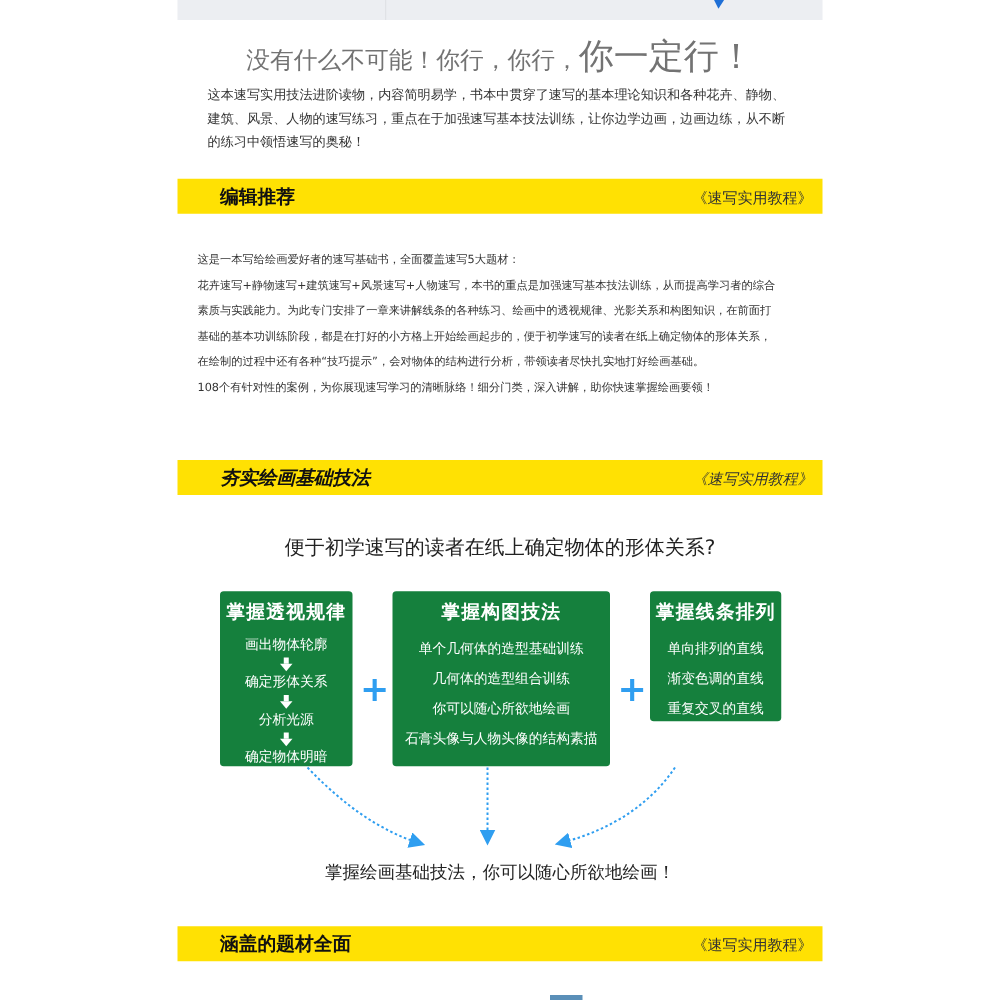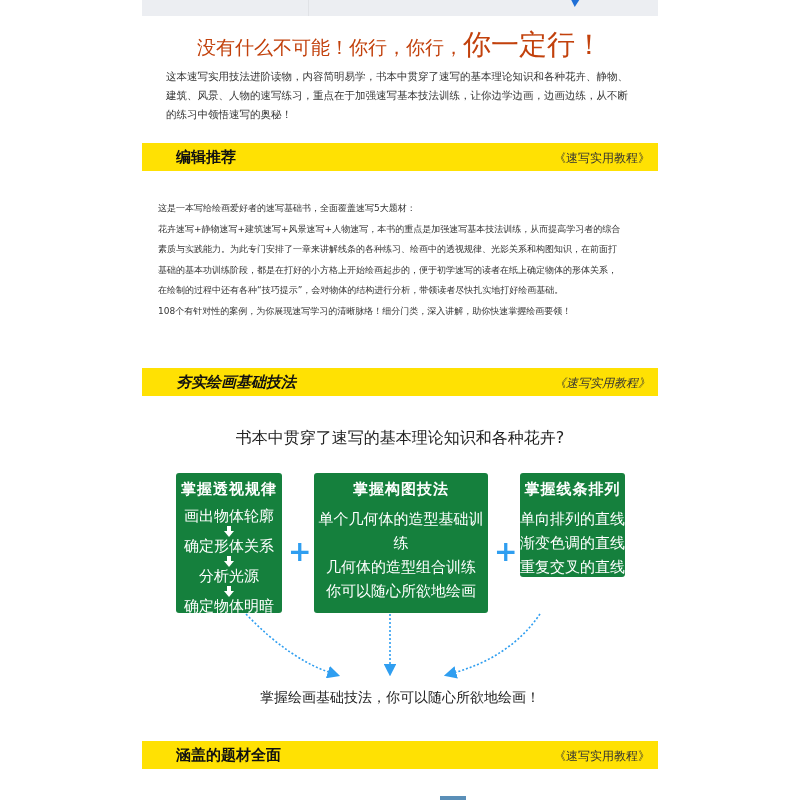--- a/index.html
+++ b/index.html
@@ -4,37 +4,37 @@
   <style>
     * { margin: 0; padding: 0; box-sizing: border-box; }
     html, body { width: 800px; height: 800px; background: #ffffff; overflow: hidden; }
     body { font-family: "DejaVu Sans", "Liberation Sans", sans-serif; color: #222; position: relative; }
 
     .top-banner { position: absolute; left: 142px; top: 0; width: 516px; height: 16px; background: #eceef2; }
     .top-banner .divider { position: absolute; left: 166px; top: 0; width: 1px; height: 16px; background: #e0e2e6; }
     .top-banner .blue-mark { position: absolute; left: 428px; top: 0; width: 0; height: 0;
       border-left: 6px solid transparent; border-right: 2px solid transparent; border-top: 7px solid #1f6fd6; transform: skewX(-20deg); }
 
-    .headline { position: absolute; left: 140px; top: 26px; width: 520px; text-align: center; white-space: nowrap; color: #c2410c; }
+    .headline { position: absolute; left: 140px; top: 26px; width: 520px; text-align: center; white-space: nowrap; color: #737373; }
     .headline .small { font-size: 19px; }
     .headline .big { font-size: 28px; }
 
     .intro { position: absolute; left: 166px; top: 67px; width: 470px; font-size: 10.5px; line-height: 19px; color: #333; }
 
     .section-bar { position: absolute; left: 142px; width: 516px; height: 28px; background: #ffe103; }
     .section-bar .title { position: absolute; left: 10px; top: 5px; font-size: 15px; font-weight: bold; color: #111; padding-left: 24px; }
     .section-bar .book { position: absolute; right: 8px; top: 7px; font-size: 12px; color: #333; }
 
     .rec-text { position: absolute; left: 158px; top: 198px; width: 500px; font-size: 9px; line-height: 20.5px; color: #333; white-space: nowrap; }
 
     .question { position: absolute; left: 140px; top: 428px; width: 520px; text-align: center; font-size: 16px; color: #222; }
 
     .card { position: absolute; background: #15803d; border-radius: 3px; color: #fff; text-align: center; }
     .card .ctitle { font-size: 15px; font-weight: bold; margin-top: 7px; letter-spacing: 1px; }
-    .card .citem { font-size: 15px; }
+    .card .citem { font-size: 11px; }
     .card1 { left: 176px; top: 473px; width: 106px; height: 140px; }
     .card1 .citem { line-height: 14px; }
     .card1 .arrow { display: block; margin: 0 auto; width: 0; height: 0; border-left: 5px solid transparent; border-right: 5px solid transparent; border-top: 6px solid #fff; position: relative; }
     .card1 .arrow::before { content: ""; position: absolute; left: -2px; top: -11px; width: 4px; height: 5px; background: #fff; }
     .card1 .step { padding-top: 2px; }
     .card2 { left: 314px; top: 473px; width: 174px; height: 140px; }
     .card2 .citem { line-height: 24px; }
     .card3 { left: 520px; top: 473px; width: 105px; height: 104px; }
     .card3 .citem { line-height: 24px; }
 
@@ -72,40 +72,41 @@
   <div>基础的基本功训练阶段，都是在打好的小方格上开始绘画起步的，便于初学速写的读者在纸上确定物体的形体关系，</div>
   <div>在绘制的过程中还有各种“技巧提示”，会对物体的结构进行分析，带领读者尽快扎实地打好绘画基础。</div>
   <div>108个有针对性的案例，为你展现速写学习的清晰脉络！细分门类，深入讲解，助你快速掌握绘画要领！</div>
 </div>
 
 <div class="section-bar" style="top:368px;font-style:italic;">
   <span class="title">夯实绘画基础技法</span>
   <span class="book">《速写实用教程》</span>
 </div>
 
-<div class="question">书本中贯穿了速写的基本理论知识和各种花卉?</div>
+<div class="question">便于初学速写的读者在纸上确定物体的形体关系?</div>
 
 <div class="card card1">
   <div class="ctitle">掌握透视规律</div>
   <div class="citem step" style="margin-top:8px;">画出物体轮廓</div>
   <span class="arrow" style="margin-top:8px;"></span>
   <div class="citem step">确定形体关系</div>
   <span class="arrow" style="margin-top:8px;"></span>
   <div class="citem step">分析光源</div>
   <span class="arrow" style="margin-top:8px;"></span>
   <div class="citem step">确定物体明暗</div>
 </div>
 
 <div class="plus" style="left:288px; top:538px;">+</div>
 
 <div class="card card2">
   <div class="ctitle">掌握构图技法</div>
   <div class="citem" style="margin-top:8px;">单个几何体的造型基础训练</div>
   <div class="citem">几何体的造型组合训练</div>
   <div class="citem">你可以随心所欲地绘画</div>
+  <div class="citem">石膏头像与人物头像的结构素描</div>
 </div>
 
 <div class="plus" style="left:494px; top:538px;">+</div>
 
 <div class="card card3">
   <div class="ctitle">掌握线条排列</div>
   <div class="citem" style="margin-top:8px;">单向排列的直线</div>
   <div class="citem">渐变色调的直线</div>
   <div class="citem">重复交叉的直线</div>
   <div class="citem">各个方向的弧线</div>

